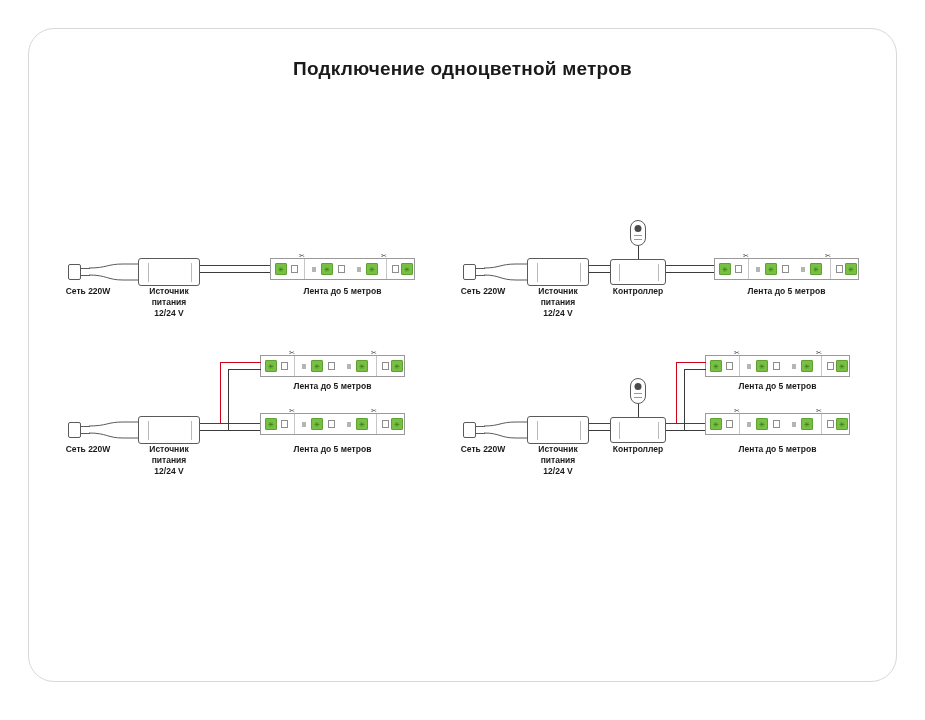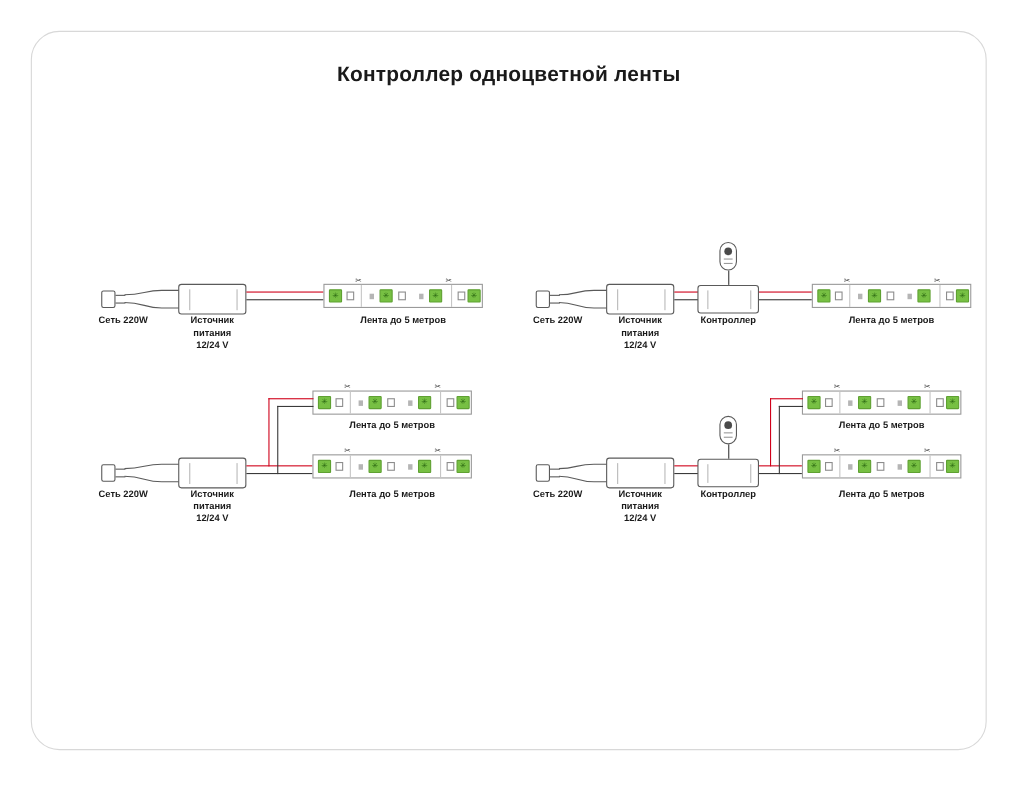--- a/index.html
+++ b/index.html
@@ -41,21 +41,20 @@
     text-align: center;
     font-size: 19px;
     font-weight: bold;
     letter-spacing: 0.2px;
     color: #1a1a1a;
   }
 
   
   .diagram {
     position: absolute;
-    margin-left: 24px;
   }
 
   .lbl {
     position: absolute;
     font-size: 8.5px;
     line-height: 11px;
     text-align: center;
     color: #1a1a1a;
     white-space: pre-line;
   }
@@ -224,21 +223,21 @@
   .wire.red { background: #d0021b; }
   .wire.h { height: 1px; }
   .wire.v { width: 1px; }
 </style>
 </head>
 <body>
 
 <div class="page">
   <div class="card"></div>
 
-  <div class="title">Контроллер одноцветной ленты</div>
+  <div class="title">Подключение одноцветной метров</div>
 
   <div class="diagram" style="left:60px; top:250px; width:360px; height:70px;">
 
     <div class="plug" style="left:8px; top:14px;">
       <div class="body"></div>
       <div class="pin top"></div>
       <div class="pin bot"></div>
     </div>
 
     <div class="cable" style="left:29px; top:12px;">

